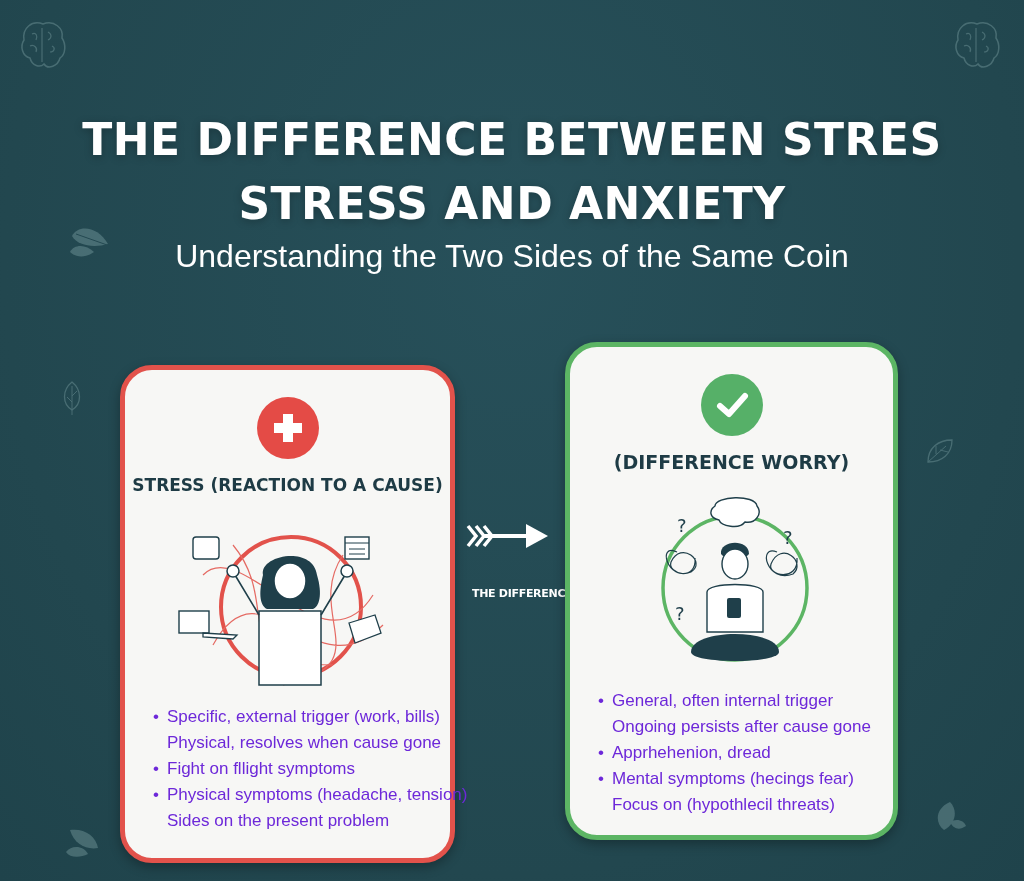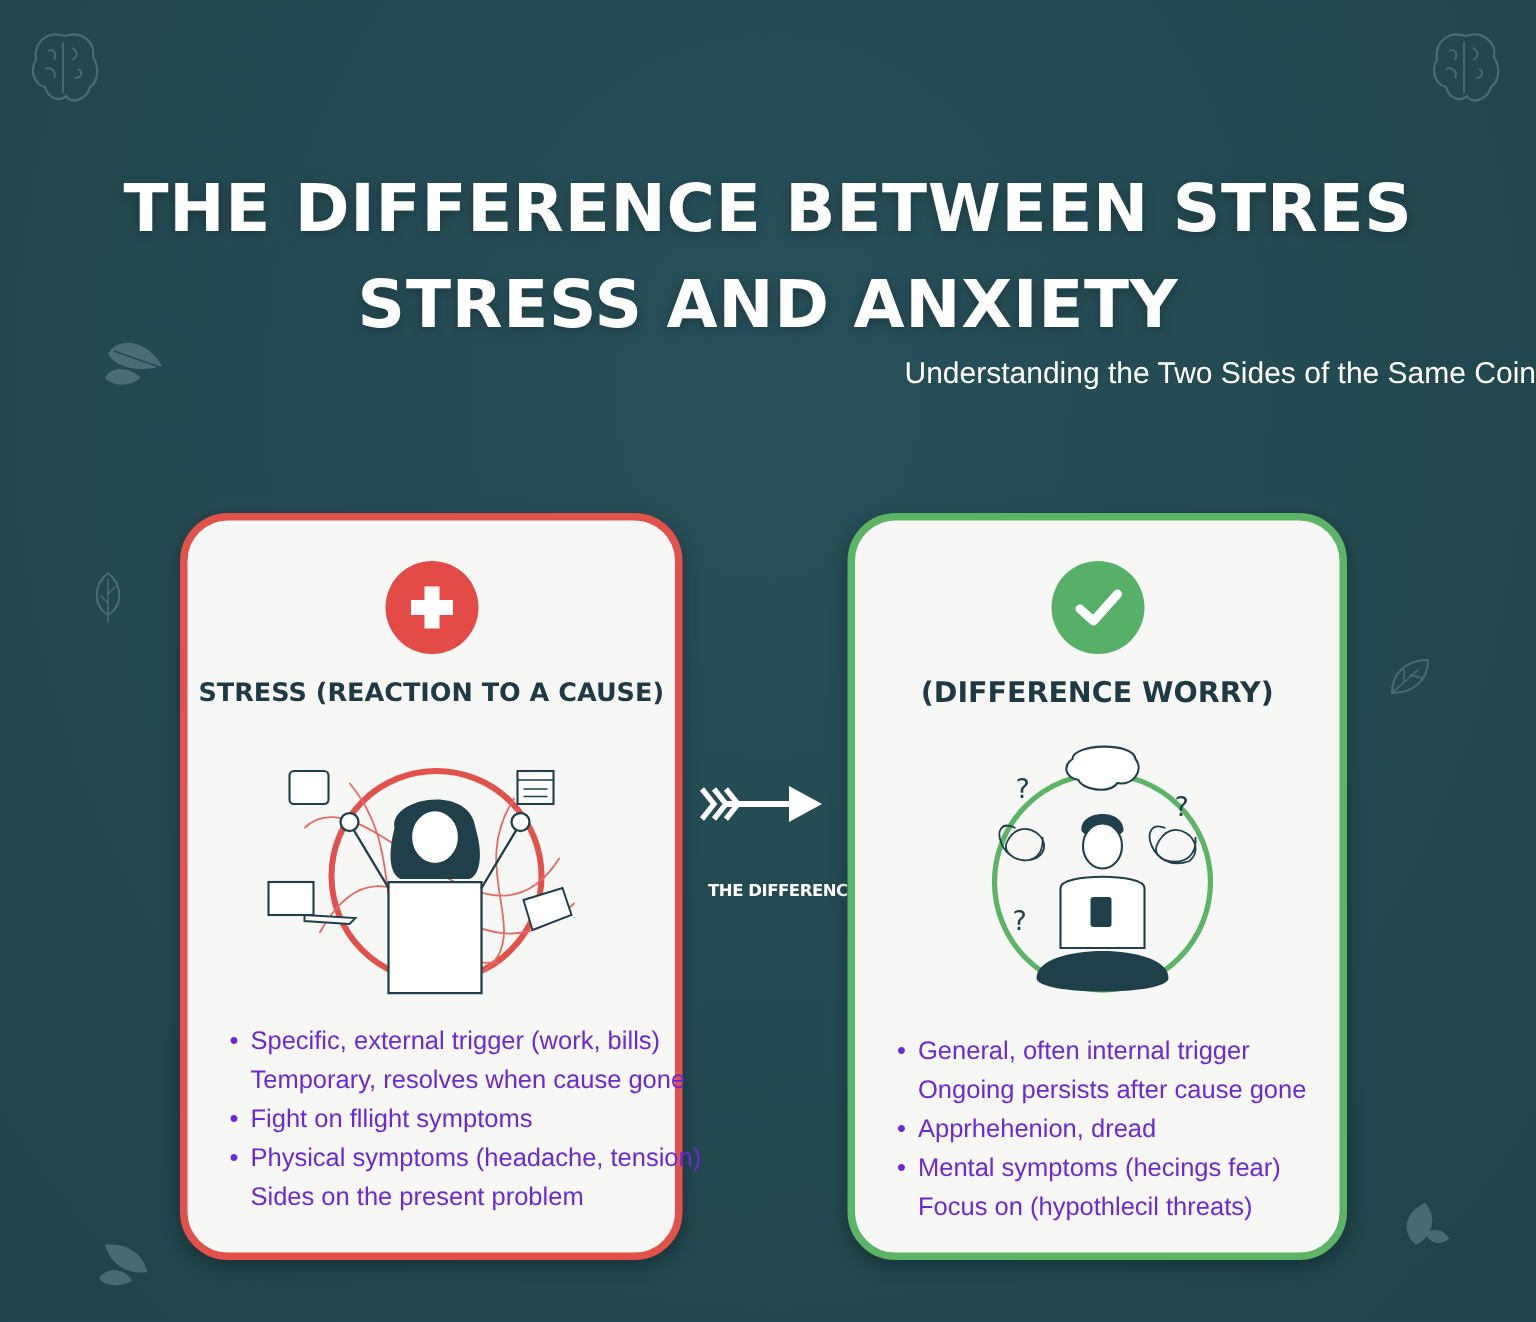--- a/index.html
+++ b/index.html
@@ -14,30 +14,30 @@
     .title {
       position: absolute; left: 0; right: 0; top: 92px;
       text-align: center; color: #ffffff;
       font-family: "DejaVu Sans", sans-serif; font-weight: bold;
       font-size: 44px; line-height: 64px; letter-spacing: 0.5px;
       text-shadow: 0 2px 8px rgba(0,0,0,0.25);
       margin-top: 16px;
     }
     .subtitle {
       position: absolute; left: 0; right: 0; top: 238px;
-      text-align: right; color: #ffffff;
-      font-family: "Liberation Sans", sans-serif; font-size: 20px;
+      text-align: center; color: #ffffff;
+      font-family: "Liberation Sans", sans-serif; font-size: 32px;
     }
     .card {
       position: absolute; top: 342px; height: 498px;
       background: #f7f7f5; border-radius: 32px;
       border: 5px solid;
       box-shadow: 0 4px 12px rgba(0,0,0,0.3);
     }
-    .card.stress { left: 120px; width: 335px; border-color: #e2524b; }
+    .card.stress { left: 120px; width: 335px; border-color: #e2524b; margin-top: 23px; }
     .card.anxiety { left: 565px; width: 333px; border-color: #5cb564; }
     .badge {
       position: absolute; left: 50%; top: 27px; width: 62px; height: 62px;
       margin-left: -31px; border-radius: 50%;
       display: flex; align-items: center; justify-content: center;
     }
     .stress .badge { background: #e44b46; }
     .anxiety .badge { background: #56b068; }
     .card-title {
       position: absolute; left: 0; right: 0; top: 105px;
@@ -124,21 +124,21 @@
 
     <rect x="30" y="22" width="26" height="22" rx="3" fill="#fff" stroke="#1f3f4a" stroke-width="1.4"></rect>
     <rect x="182" y="22" width="24" height="22" fill="#fff" stroke="#1f3f4a" stroke-width="1.4"></rect>
     <path d="M182 28 L206 28 M186 34 L202 34 M186 39 L202 39" stroke="#1f3f4a" stroke-width="1"></path>
     <rect x="16" y="96" width="30" height="22" fill="#fff" stroke="#1f3f4a" stroke-width="1.4"></rect>
     <path d="M40 118 L74 120 L70 124 L40 122 Z" fill="#fff" stroke="#1f3f4a" stroke-width="1.3"></path>
     <path d="M186 108 L212 100 L218 118 L192 128 Z" fill="#fff" stroke="#1f3f4a" stroke-width="1.3"></path>
   </svg>
   <ul class="list">
     <li class="bullet">Specific, external trigger (work, bills)</li>
-    <li>Temporary, resolves when cause gone</li>
+    <li>Physical, resolves when cause gone</li>
     <li class="bullet">Fight on fllight symptoms</li>
     <li class="bullet">Physical symptoms (headache, tension)</li>
     <li>Sides on the present problem</li>
   </ul>
 </div>
 
 <svg class="arrow-wrap" width="84" height="36" viewBox="0 0 84 36">
   <path d="M18 18 L64 18" stroke="#fff" stroke-width="4"></path>
   <path d="M60 6 L82 18 L60 30 Z" fill="#fff"></path>
   <path d="M2 8 L10 18 L2 28 M10 8 L18 18 L10 28 M18 8 L26 18 L18 28" stroke="#fff" stroke-width="3.5" fill="none"></path>

